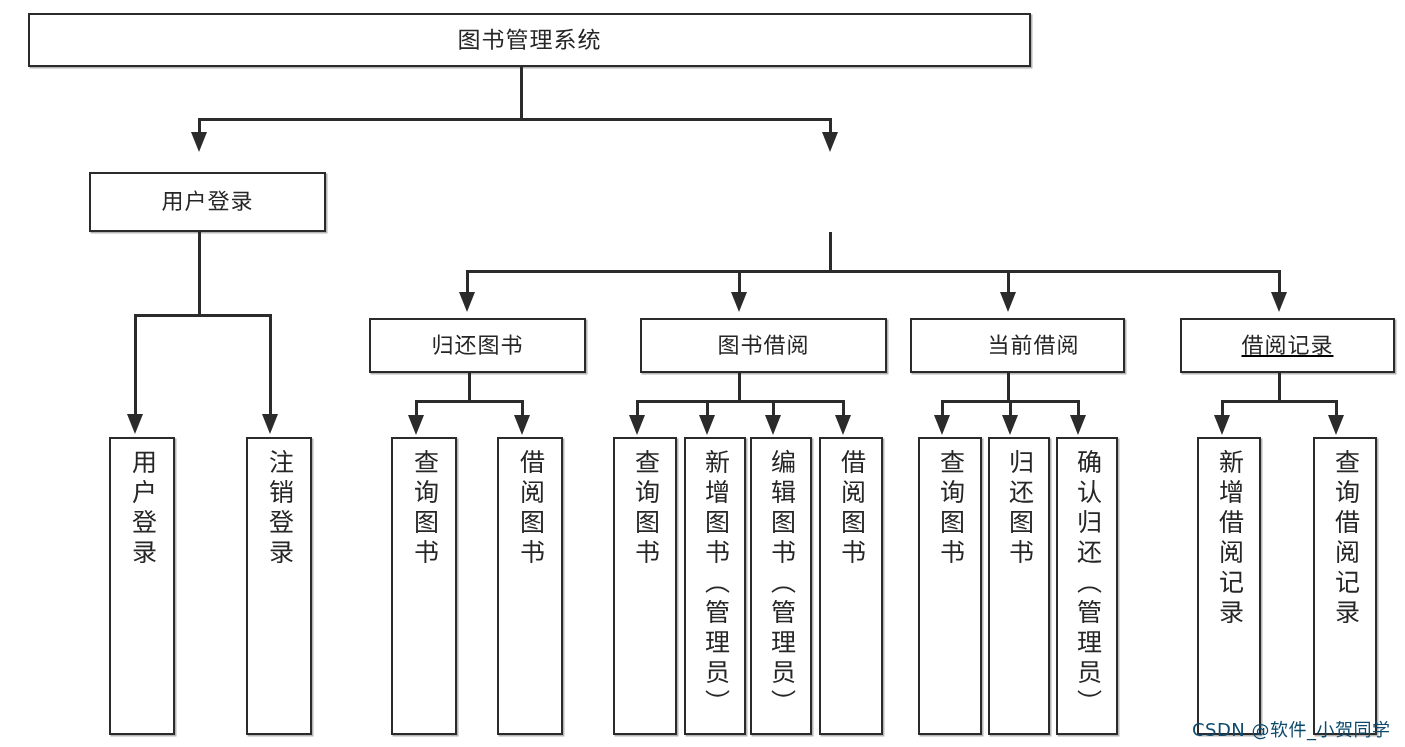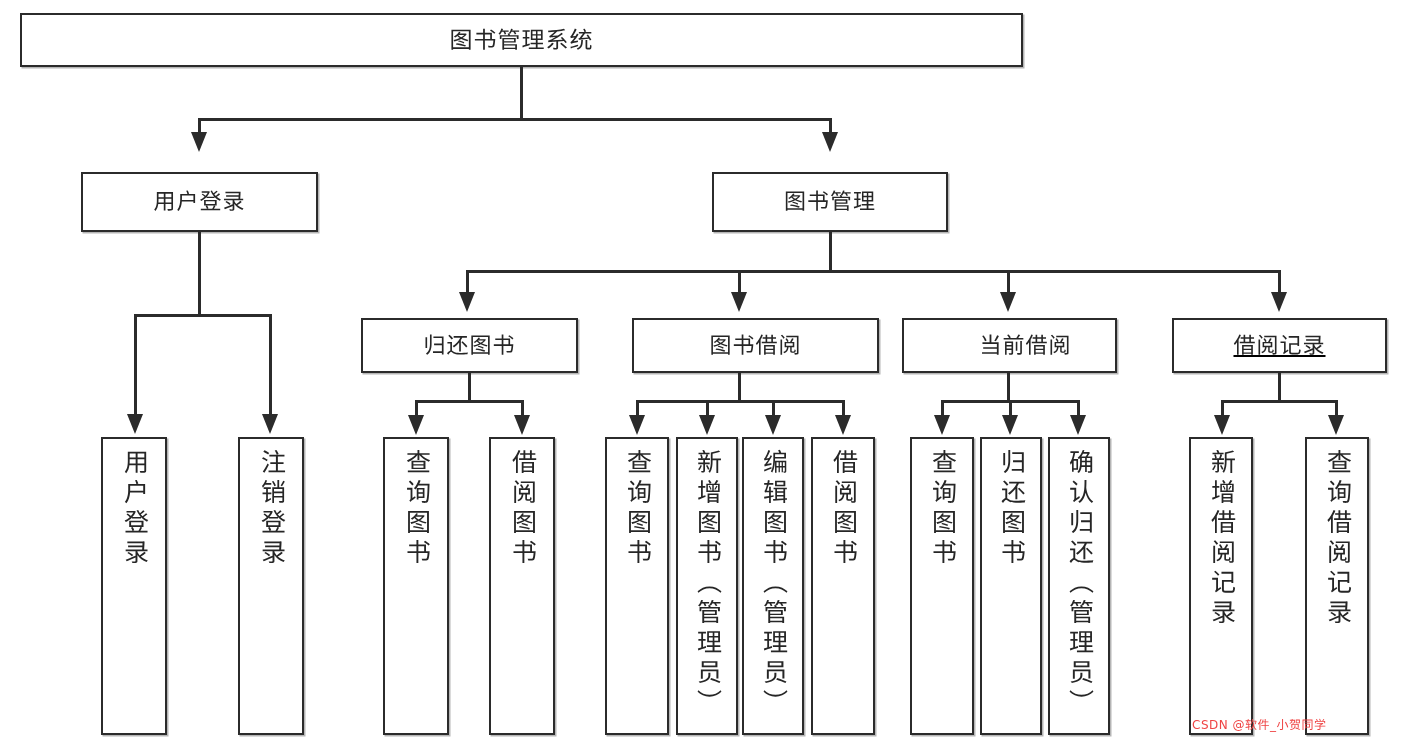--- a/index.html
+++ b/index.html
@@ -21,20 +21,21 @@
   
   .node {
     position: absolute;
     box-sizing: border-box;
     background: #ffffff;
     border: 2.5px solid #2b2b2b;
     box-shadow: 1.5px 1.5px 0 rgba(120,120,120,0.55);
     display: flex;
     align-items: center;
     justify-content: center;
+    margin-left: 8px;
   }
   .node .label {
     color: #262626;
     line-height: 1.05;
     white-space: nowrap;
     text-align: center;
   }
   
   .node.h .label {
     font-size: 22px;
@@ -67,22 +68,22 @@
     position: absolute;
     width: 0;
     height: 0;
     border-left: 8px solid transparent;
     border-right: 8px solid transparent;
     border-top: 20px solid #2b2b2b;
   }
   
   #watermark {
     position: absolute;
-    color: #ef4444;
-    font-size: 12px;
+    color: #0c4a6e;
+    font-size: 18px;
     letter-spacing: 0.5px;
     white-space: nowrap;
     user-select: none;
   }
 </style>
 </head>
 <body>
 
 <div id="canvas">
 
@@ -96,23 +97,20 @@
 
   <div class="ln v" style="left:198px; top:118px; height:18px;"></div>
   <div class="arrow" style="left:191px; top:132px;"></div>
   <div class="ln v" style="left:829px; top:118px; height:18px;"></div>
   <div class="arrow" style="left:822px; top:132px;"></div>
 
   <div class="node h" style="left:81px; top:172px; width:237px; height:60px;">
     <span class="label">用户登录</span>
   </div>
 
-  <div class="node h" style="left:712px; top:172px; width:236px; height:60px;">
-    <span class="label">图书管理</span>
-  </div>
 
   <div class="ln v" style="left:198px; top:232px; height:84px;"></div>
   <div class="ln h" style="left:134px; top:314px; width:136px;"></div>
   <div class="ln v" style="left:134px; top:314px; height:102px;"></div>
   <div class="arrow" style="left:127px; top:414px;"></div>
   <div class="ln v" style="left:269px; top:314px; height:102px;"></div>
   <div class="arrow" style="left:262px; top:414px;"></div>
 
   <div class="ln v" style="left:829px; top:232px; height:40px;"></div>
   <div class="ln h" style="left:466px; top:270px; width:814px;"></div>

